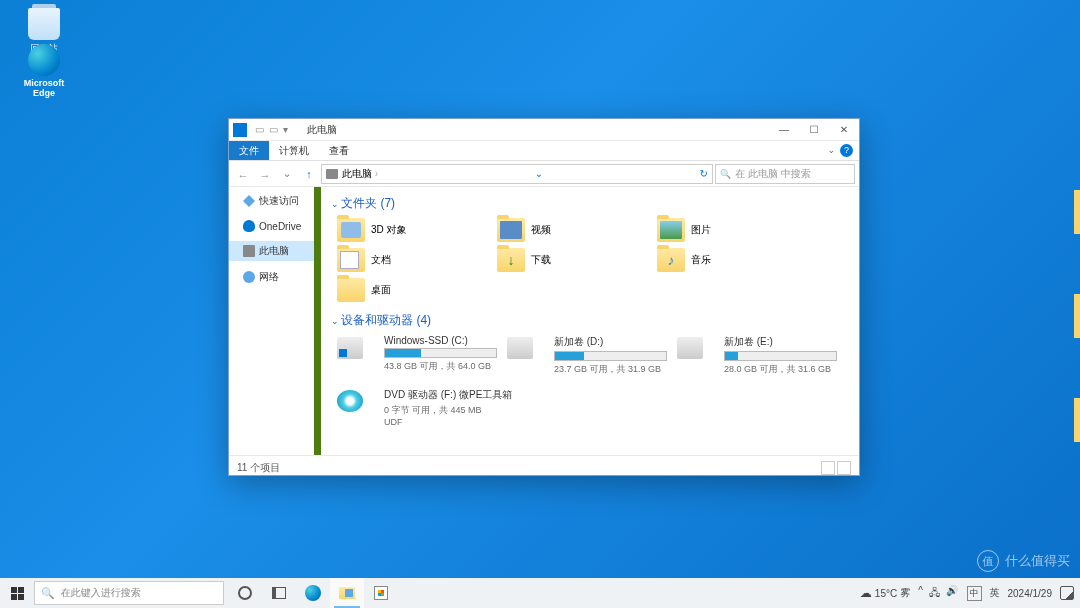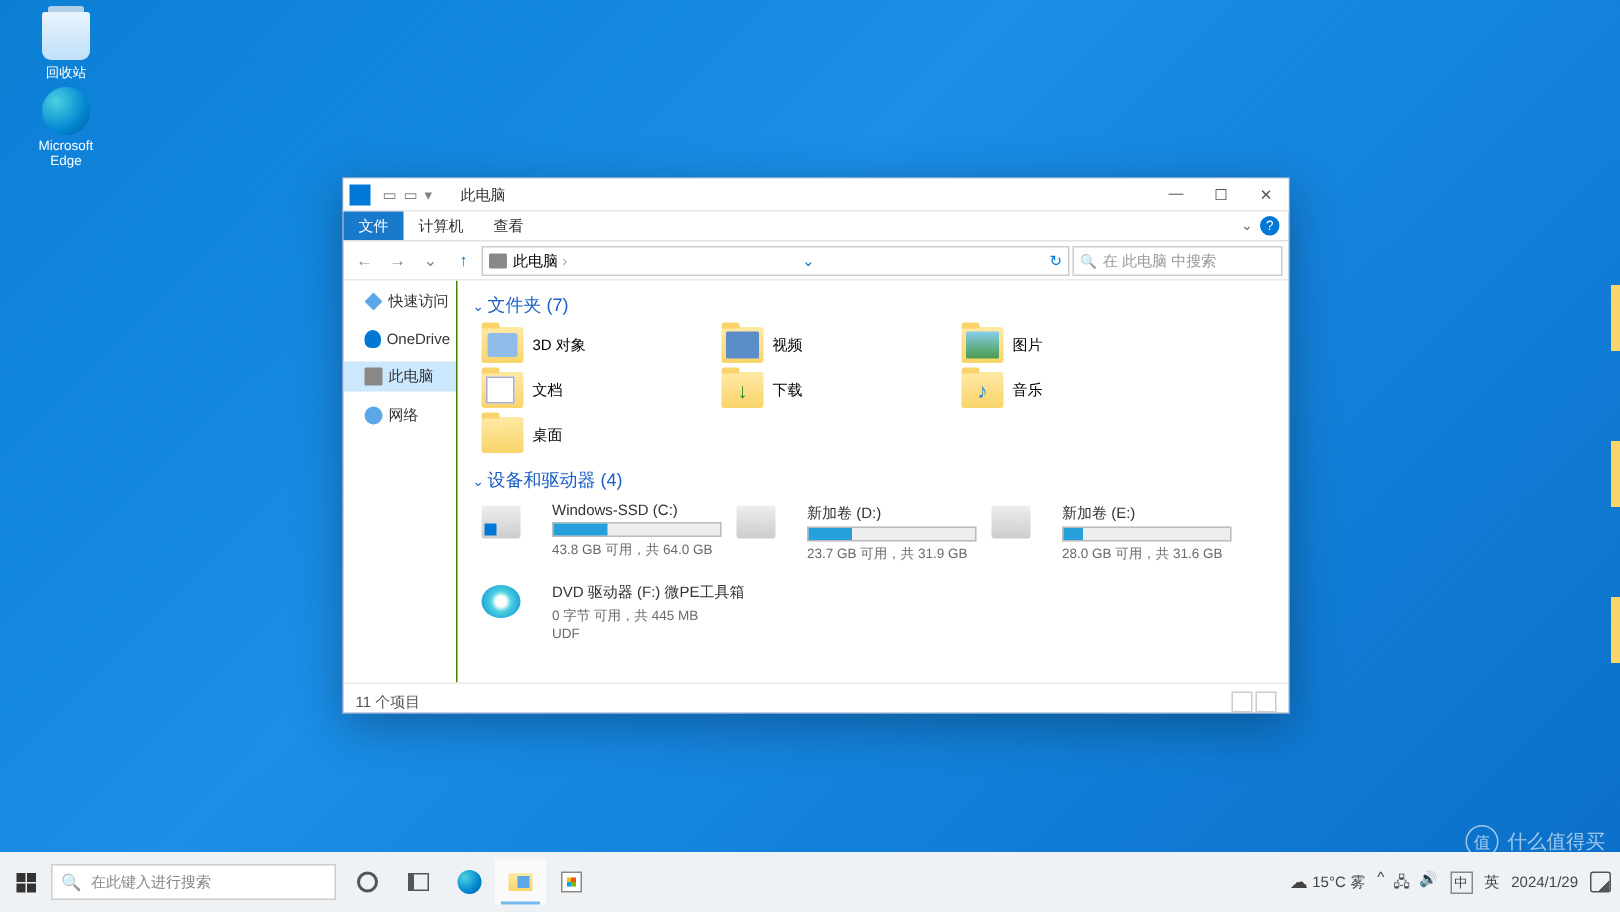--- a/index.html
+++ b/index.html
@@ -33,21 +33,21 @@
   .navbtn { width: 20px; height: 20px; display: flex; align-items: center; justify-content: center; color: #888; font-size: 11px; cursor: pointer; }
   .navbtn.enabled { color: #0078d7; }
   .addr { flex: 1; height: 20px; border: 1px solid #ccc; display: flex; align-items: center; font-size: 10px; padding: 0 4px; gap: 4px; }
   .addr .pcico { width: 12px; height: 10px; background: #888; border-radius: 1px; }
   .addr .crumb::after { content: " ›"; color: #aaa; }
   .addr .refresh { margin-left: auto; color: #0078d7; font-size: 10px; }
   .search { width: 140px; height: 20px; border: 1px solid #ccc; font-size: 10px; color: #999; padding: 0 4px; display: flex; align-items: center; gap: 4px; }
   .search::before { content: "🔍"; font-size: 9px; opacity: .6; }
   
   .body { flex: 1; display: flex; overflow: hidden; }
-  .nav { width: 76px; border-right: 1px solid #4d7c0f; padding: 4px 0; font-size: 10px; }
+  .nav { width: 92px; border-right: 7px solid #4d7c0f; padding: 4px 0; font-size: 10px; }
   .nav-item { padding: 3px 4px 3px 14px; display: flex; align-items: center; gap: 4px; cursor: pointer; color: #333; }
   .nav-item.selected { background: #cce8ff; }
   .nav-item .ni { width: 12px; height: 12px; display: inline-block; }
   .ni.quick { background: #5ba7e8; clip-path: polygon(50% 0, 100% 50%, 50% 100%, 0 50%); }
   .ni.onedrive { background: #0078d4; border-radius: 50% 50% 40% 40%; }
   .ni.pc { background: #888; border-radius: 1px; }
   .ni.network { background: #5ba7e8; border-radius: 50%; }
   
   .content { flex: 1; overflow: auto; padding: 4px 10px; font-size: 10px; position: relative; }
   .group-header { color: #1a5ec8; font-size: 12px; margin: 4px 0 6px; cursor: pointer; }
@@ -72,21 +72,21 @@
   .drive-name { color: #333; margin-bottom: 2px; white-space: nowrap; overflow: hidden; text-overflow: ellipsis; }
   .drive-bar { height: 10px; border: 1px solid #bbb; background: #eee; margin-bottom: 2px; }
   .drive-fill { height: 100%; background: #26a0da; }
   .drive-sub { color: #6a6a6a; font-size: 9px; }
   
   .statusbar { height: 20px; border-top: 1px solid #e8e8e8; font-size: 10px; color: #555; display: flex; align-items: flex-end; padding: 0 8px; }
   .statusbar .views { margin-left: auto; display: flex; gap: 2px; }
   .statusbar .views span { width: 14px; height: 14px; border: 1px solid #ccc; display: inline-block; }
   
   
-  .taskbar { position: absolute; bottom: 0; left: 0; right: 0; height: 40px; background: #eef2f5; display: flex; align-items: center; font-size: 10px; }
+  .taskbar { position: absolute; bottom: 0; left: 0; right: 0; height: 30px; background: #eef2f5; display: flex; align-items: center; font-size: 10px; }
   .start { width: 34px; height: 30px; display: flex; align-items: center; justify-content: center; cursor: pointer; }
   .start-logo { width: 13px; height: 13px; display: grid; grid-template: 1fr 1fr / 1fr 1fr; gap: 1px; }
   .start-logo span { background: #333; }
   .searchbox { width: 190px; height: 24px; background: #fff; border: 1px solid #ccc; display: flex; align-items: center; padding: 0 6px; color: #888; gap: 6px; cursor: text; }
   .searchbox::before { content: "🔍"; font-size: 11px; opacity: .6; }
   .task-items { display: flex; align-items: center; height: 100%; margin-left: 4px; }
   .task-item { width: 34px; height: 30px; display: flex; align-items: center; justify-content: center; cursor: pointer; position: relative; }
   .task-item.active { background: #fafafa; }
   .task-item.active::after { content: ""; position: absolute; bottom: 0; left: 4px; right: 4px; height: 2px; background: #76b9ed; }
   .ti-cortana { width: 14px; height: 14px; border: 2px solid #555; border-radius: 50%; }
@@ -112,21 +112,21 @@
   .bg-thumbs { position: absolute; right: 0; top: 190px; width: 6px; }
   .bg-thumbs div { height: 44px; margin-bottom: 60px; background: #f9d46a; }
 </style>
 </head>
 <body>
 
 <div class="desktop-icon recycle-bin" style="left:14px; top:8px;">
   <div class="ico"></div>
   <div>回收站</div>
 </div>
-<div class="desktop-icon edge-icon" style="left:14px; top:58px;">
+<div class="desktop-icon edge-icon" style="left:14px; top:44px;font-weight:bold;">
   <div class="ico"></div>
   <div>Microsoft Edge</div>
 </div>
 
 <div class="bg-thumbs">
     <div></div>
     <div></div>
     <div></div>
   </div>
 

